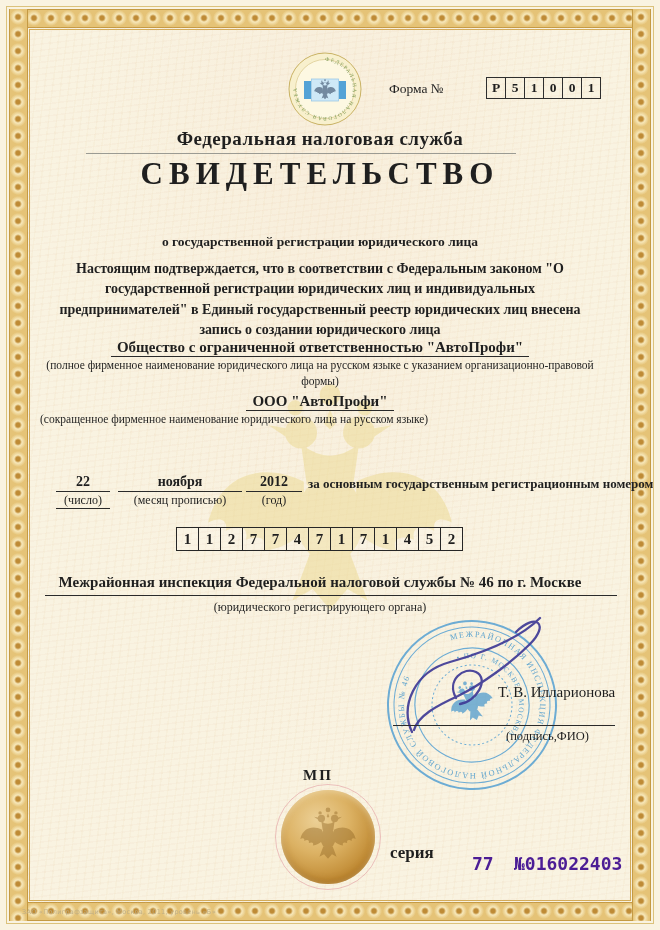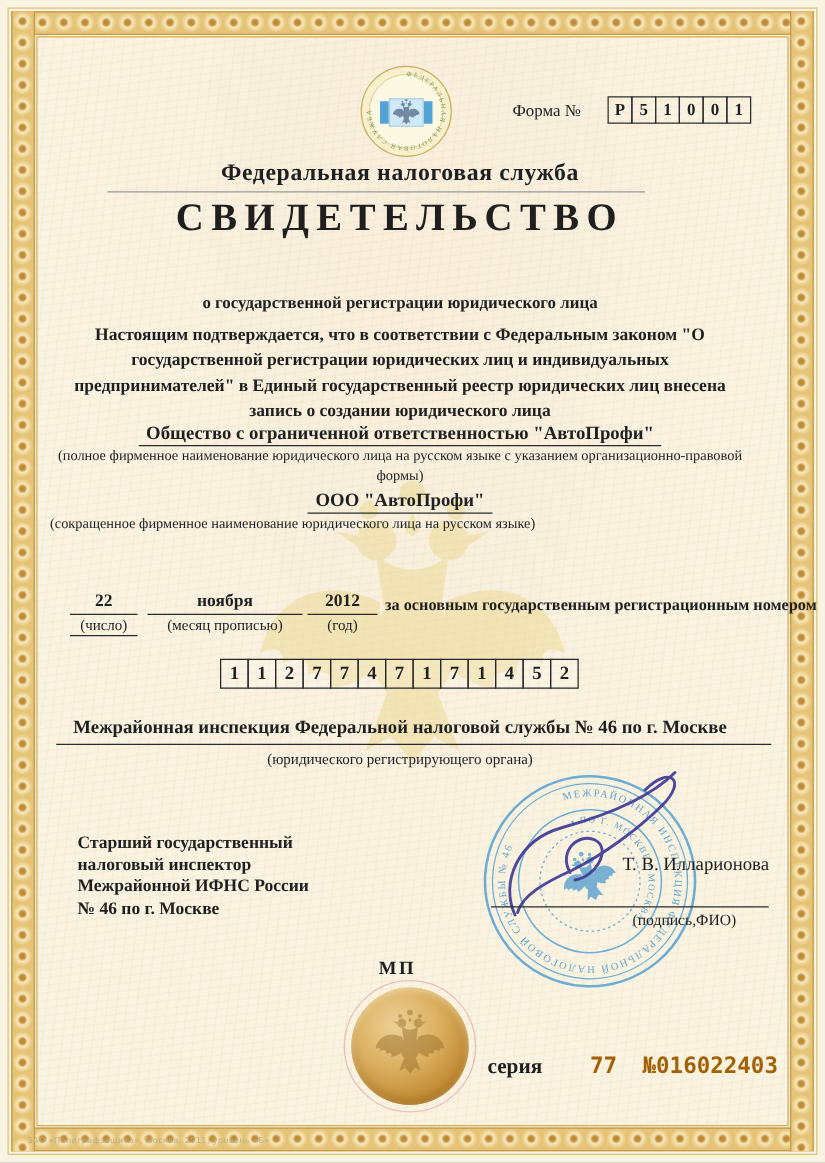--- a/index.html
+++ b/index.html
@@ -52,21 +52,21 @@
   .signer{font-size:15px;}
   .sig-line{position:absolute;height:1px;background:#2a2a2a;}
   .sig-cap{font-size:12.5px;}
   .mp{font-weight:bold;font-size:15px;letter-spacing:2px;}
   .gold-seal{position:absolute;left:281px;top:790px;width:94px;height:94px;border-radius:50%;
       background:radial-gradient(circle at 38% 32%, #ecd096 0%, #dcb264 38%, #c08a33 72%, #b37d2a 100%);
       box-shadow:inset 0 2px 6px rgba(255,240,200,.6), inset 0 -3px 7px rgba(120,70,10,.35);}
   .gold-seal::after{content:"";position:absolute;inset:-6px;border:1.5px solid rgba(222,140,150,.5);border-radius:50%;}
   .gold-seal svg{position:absolute;left:14px;top:12px;opacity:.4;}
   .series-label{font-weight:bold;font-size:17px;}
-  .series-num{font-family:"DejaVu Sans Mono",monospace;font-weight:bold;font-size:18px;color:#a16207;}
+  .series-num{font-family:"DejaVu Sans Mono",monospace;font-weight:bold;font-size:18px;color:#4c1d95;margin-top:11px;}
   .imprint{font-family:"DejaVu Sans",sans-serif;font-size:6.5px;color:#bfae85;letter-spacing:.3px;}
   .stamp-wrap{position:absolute;left:385px;top:618px;width:174px;height:174px;opacity:.88;}
   .signature-wrap{position:absolute;left:398px;top:606px;width:215px;height:140px;}
 </style>
 </head>
 <body>
 
 <svg width="0" height="0" style="position:absolute" aria-hidden="true">
   <defs>
     <g id="eagle">
@@ -111,21 +111,21 @@
         </defs>
       <text font-size="5.4" fill="#7d9a54" letter-spacing="1.3" font-family="Liberation Serif,serif">
         <textPath href="#rEm">ФЕДЕРАЛЬНАЯ НАЛОГОВАЯ СЛУЖБА</textPath>
       </text>
       <rect x="16" y="29" width="7" height="18" fill="#54a3d6"></rect>
       <rect x="51" y="29" width="7" height="18" fill="#54a3d6"></rect>
       <rect x="23.5" y="27" width="27" height="22" fill="#cfe9f7" stroke="#9cc9e6" stroke-width=".8"></rect>
       <use href="#eagle" transform="translate(24,25) scale(0.26)" fill="#73899f"></use>
     </svg>
 
-    <div class="abs form-label" style="left:410px;top:81px">Форма №</div>
+    <div class="abs form-label" style="left:389px;top:81px">Форма №</div>
     <div class="abs code-row" style="left:487px;top:77px">
       <div class="code-cell">Р</div>
       <div class="code-cell">5</div>
       <div class="code-cell">1</div>
       <div class="code-cell">0</div>
       <div class="code-cell">0</div>
       <div class="code-cell">1</div>
     </div>
 
     <div class="center agency" style="top:128px">Федеральная налоговая служба</div>
@@ -171,26 +171,20 @@
       <div class="ogrn-cell">1</div>
       <div class="ogrn-cell">4</div>
       <div class="ogrn-cell">5</div>
       <div class="ogrn-cell">2</div>
     </div>
 
     <div class="center authority" style="top:574px">Межрайонная инспекция Федеральной налоговой службы № 46 по г. Москве</div>
     <div class="rule" style="left:45px;width:572px;top:595px;background:#2a2a2a"></div>
     <div class="center caption" style="top:599px;font-size:12px">(юридического регистрирующего органа)</div>
 
-    <div class="abs official" style="left:62px;top:666px;width:225px">
-      <span>Старший государственный</span><br>
-      <span>налоговый инспектор</span><br>
-      <span>Межрайонной ИФНС России</span><br>
-      <span>№ 46 по г. Москве</span>
-    </div>
 
     <div class="stamp-wrap">
       <svg width="174" height="174" viewBox="0 0 174 174">
         <g transform="rotate(-18 87 87)" fill="none" stroke="#5aa3d3">
           <circle cx="87" cy="87" r="84" stroke-width="2"></circle>
           <circle cx="87" cy="87" r="78" stroke-width="1"></circle>
           <circle cx="87" cy="87" r="57" stroke-width="1.2"></circle>
           <circle cx="87" cy="87" r="40" stroke-width="1" stroke-dasharray="2 2.5"></circle>
           <defs>
             <path id="rOuter" d="M87 19 a68 68 0 1 1 -0.01 0"></path>

